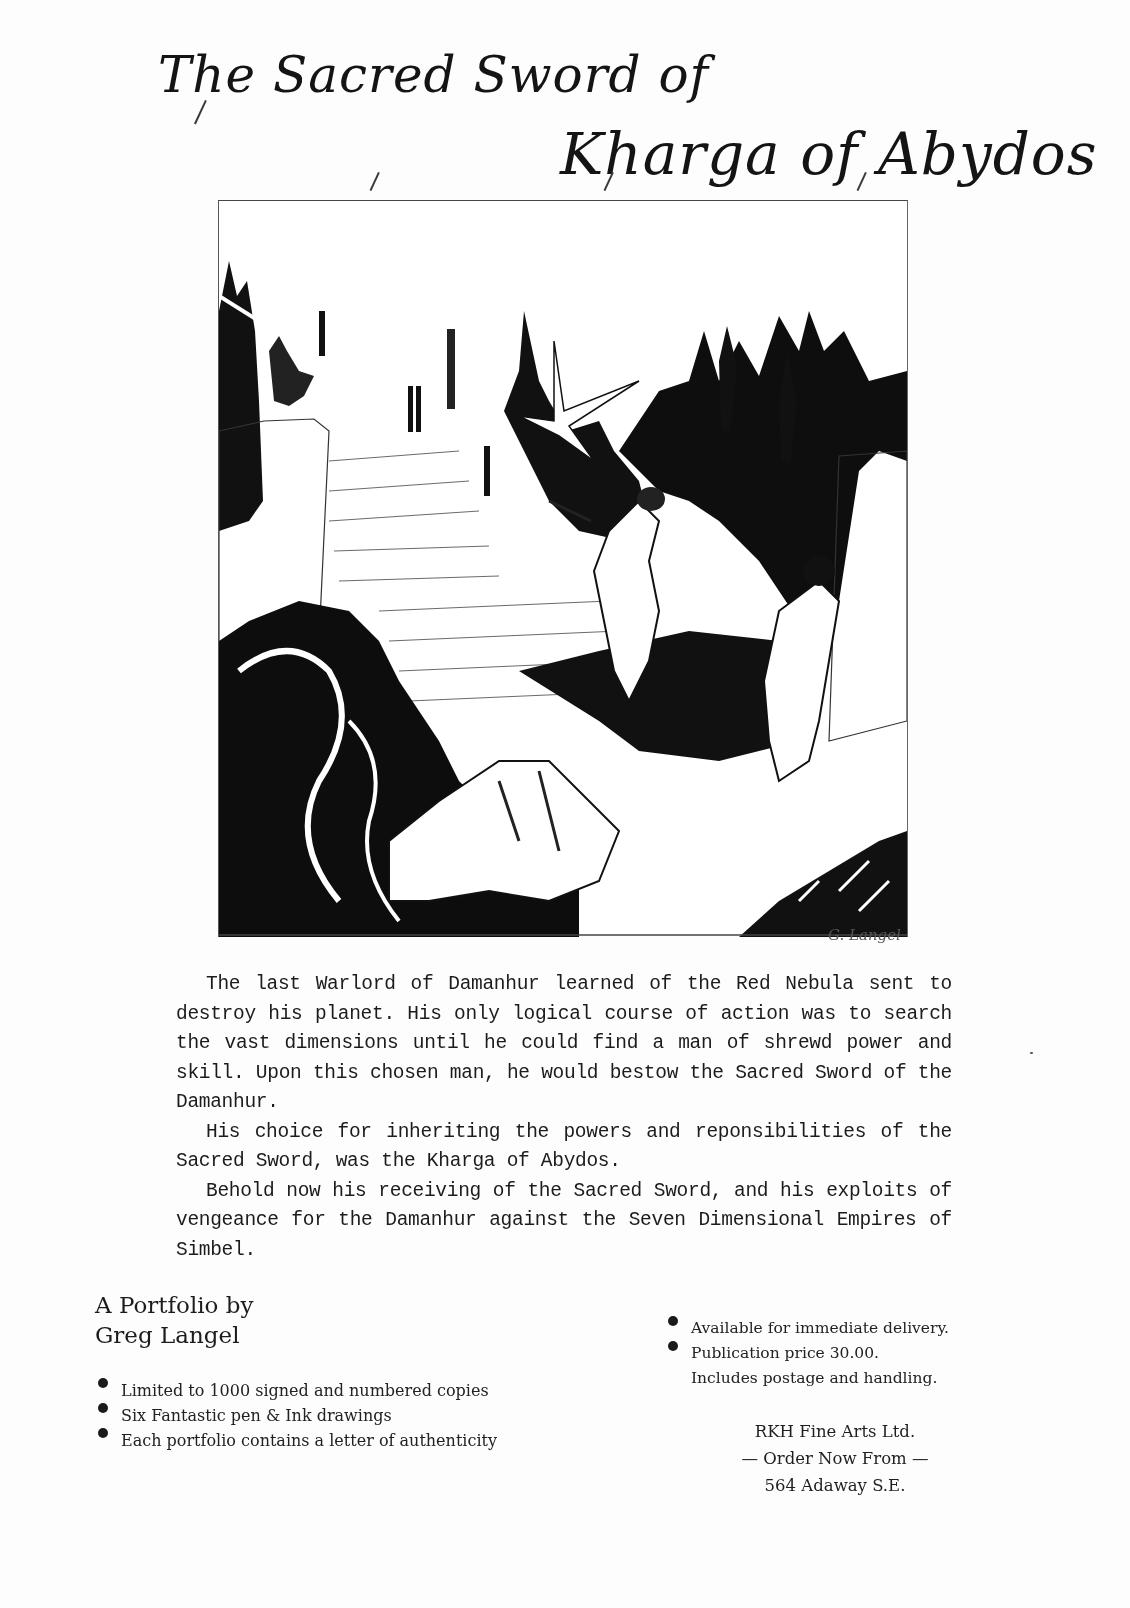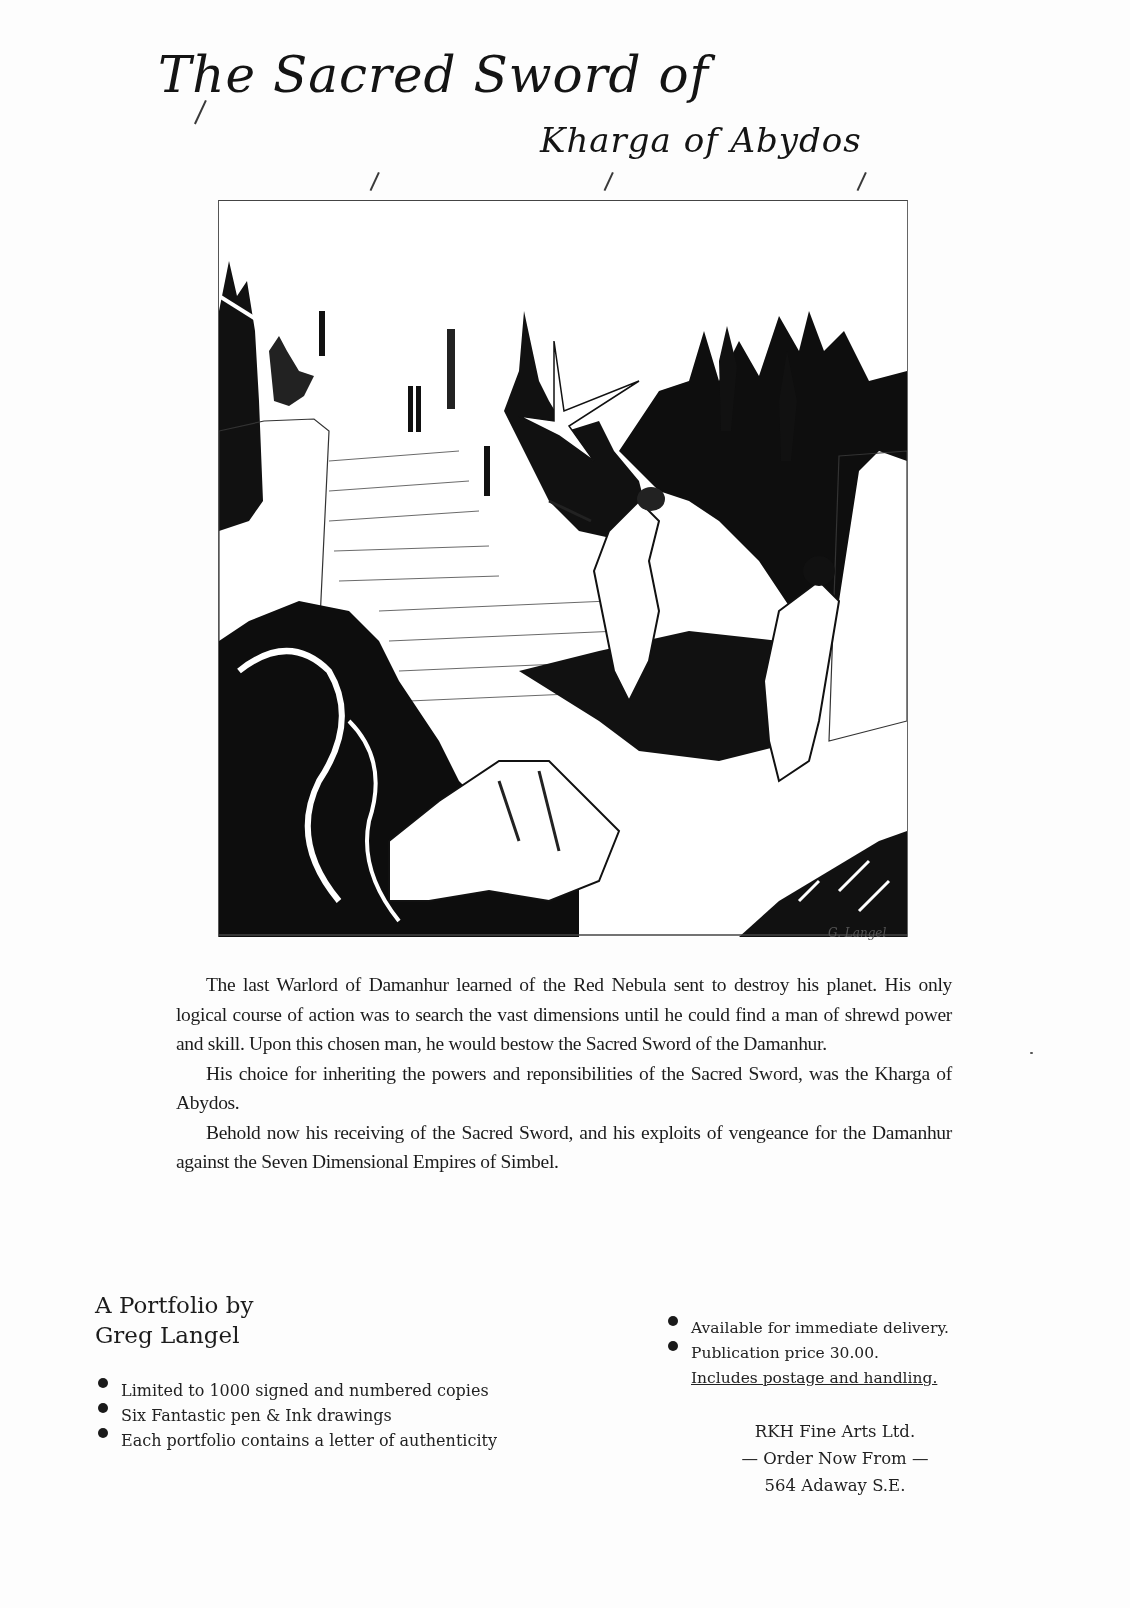--- a/index.html
+++ b/index.html
@@ -2,41 +2,41 @@
 <html><head>
 <meta charset="utf-8">
 <style>
   html, body { margin: 0; padding: 0; background: #ffffff; }
   body { width: 1130px; height: 1608px; position: relative; overflow: hidden; color: #1a1a1a; }
   .page { position: absolute; left: 0; top: 0; width: 1130px; height: 1608px; background: #fdfdfd; }
 
   
   .title-line { position: absolute; font-family: "DejaVu Serif", serif; font-style: italic; color: #141414; white-space: nowrap; letter-spacing: 1px; }
   .title-line-1 { left: 158px; top: 46px; font-size: 50px; }
-  .title-line-2 { left: 540px; top: 120px; font-size: 34px; }
+  .title-line-2 { left: 560px; top: 120px; font-size: 58px; }
   .flourish { position: absolute; width: 1.5px; background: #3a3a3a; transform: rotate(25deg); transform-origin: top left; }
 
   
   .illustration { position: absolute; left: 218px; top: 200px; width: 688px; height: 736px; border-top: 1.5px solid #444; border-left: 1.5px solid #555; border-right: 1.5px solid #666; overflow: hidden; background: #fff; }
   .illustration svg { position: absolute; left: 0; top: 0; }
-  .signature { position: absolute; left: 828px; top: 926px; font-family: "DejaVu Serif", serif; font-style: italic; font-size: 12px; color: #555; }
+  .signature { position: absolute; left: 828px; top: 926px; font-family: "DejaVu Serif", serif; font-style: italic; font-size: 15px; color: #555; }
 
   
-  .body-text { position: absolute; left: 176px; top: 970px; width: 776px; font-family: Liberation Serif, serif; font-size: 19.5px; line-height: 29.5px; color: #1c1c1c; text-align: justify; font-stretch: condensed; letter-spacing: -0.3px; }
+  .body-text { position: absolute; left: 176px; top: 970px; width: 776px; font-family: Liberation Mono, monospace; font-size: 19.5px; line-height: 29.5px; color: #1c1c1c; text-align: justify; font-stretch: condensed; letter-spacing: -0.3px; }
   .body-text p { margin: 0; text-indent: 30px; }
 
   
   .author { position: absolute; left: 95px; top: 1290px; font-family: "DejaVu Serif", serif; font-size: 23px; line-height: 30px; color: #1c1c1c; }
 
   
   .features { position: absolute; left: 98px; top: 1378px; font-family: "DejaVu Serif", serif; font-size: 16px; line-height: 25px; color: #222; list-style: none; margin: 0; padding: 0; }
   .features li, .sales li { display: flex; }
   .bullet { display: inline-block; width: 10px; height: 10px; border-radius: 50%; background: #1a1a1a; margin-right: 13px; flex: 0 0 auto; }
   .sales { position: absolute; left: 668px; top: 1316px; font-family: "DejaVu Serif", serif; font-size: 15.5px; line-height: 25px; color: #222; list-style: none; margin: 0; padding: 0; }
-  .sales-note { position: absolute; left: 691px; top: 1366px; font-family: "DejaVu Serif", serif; font-size: 15.5px; line-height: 25px; color: #222; text-decoration: underline; }
+  .sales-note { position: absolute; left: 691px; top: 1366px; font-family: "DejaVu Serif", serif; font-size: 15.5px; line-height: 25px; color: #222; }
 
   
   .order { position: absolute; left: 700px; top: 1418px; width: 270px; text-align: center; font-family: "DejaVu Serif", serif; font-size: 16.5px; line-height: 27px; color: #1f1f1f; }
   .order div { white-space: nowrap; }
   .speck { position: absolute; width: 3px; height: 2px; background: #555; border-radius: 1px; }
 </style>
 </head>
 <body>
 
 <div class="page">

